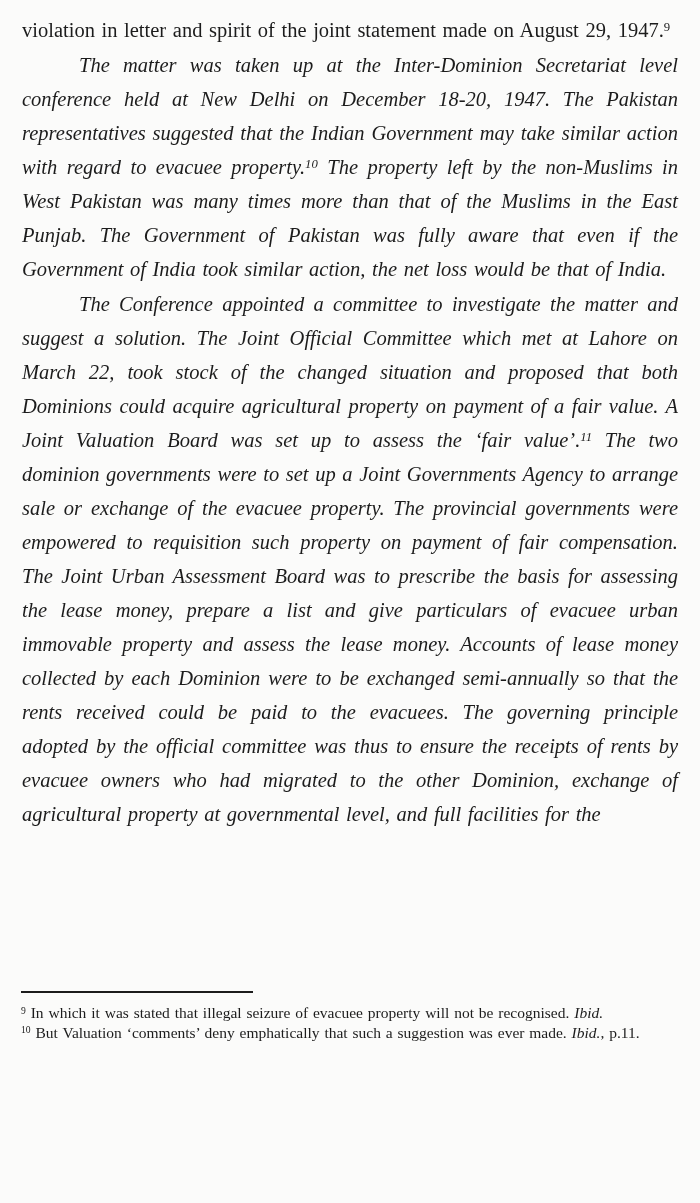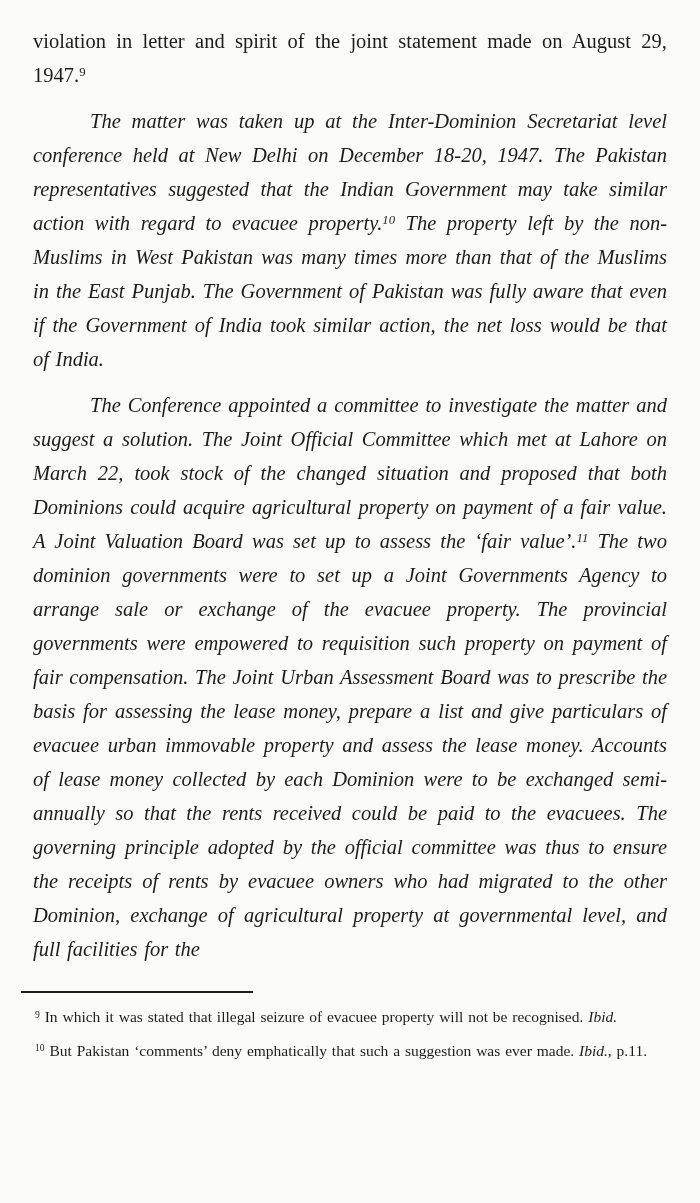--- a/index.html
+++ b/index.html
@@ -18,21 +18,21 @@
   }
   .main-text {
     position: absolute;
     top: 12px; left: 21px;
     width: 658px;
     font-size: 20.5px;
     line-height: 34px;
     text-align: justify;
     word-spacing: 1.5px;
   }
-  .main-text p { margin: 12px; }
+  .main-text p { margin: 1px; }
   .main-text p.indent { text-indent: 57px; font-style: italic; }
   sup.fn-ref {
     font-size: 0.62em;
     line-height: 0;
     vertical-align: baseline;
     position: relative;
     top: -0.45em;
   }
   .footnotes {
     position: absolute;
@@ -42,21 +42,21 @@
     line-height: 19.5px;
     text-align: justify;
     word-spacing: 1px;
   }
   .footnote-rule {
     width: 232px;
     border: none;
     border-top: 2px solid #1c1c1c;
     margin: 0 0 10px 0;
   }
-  .footnote { margin: 14px; }
+  .footnote { margin: 0; }
   .footnote em { font-style: italic; }
   .page-number {
     position: absolute;
     top: 1206px; left: 0;
     width: 700px;
     text-align: right;
     font-size: 21px;
   }
 </style>
 </head>
@@ -72,19 +72,19 @@
 
     <p class="para indent"><span>The Conference appointed a committee to investigate the matter and suggest a solution. The Joint Official Committee which met at Lahore on March 22, took stock of the changed situation and proposed that both Dominions could acquire agricultural property on payment of a fair value. A Joint Valuation Board was set up to assess the ‘fair value’.</span><sup class="fn-ref">11</sup><span> The two dominion governments were to set up a Joint Governments Agency to arrange sale or exchange of the evacuee property. The provincial governments were empowered to requisition such property on payment of fair compensation. The Joint Urban Assessment Board was to prescribe the basis for assessing the lease money, prepare a list and give particulars of evacuee urban immovable property and assess the lease money. Accounts of lease money collected by each Dominion were to be exchanged semi-annually so that the rents received could be paid to the evacuees. The governing principle adopted by the official committee was thus to ensure the receipts of rents by evacuee owners who had migrated to the other Dominion, exchange of agricultural property at governmental level, and full facilities for the</span></p>
 
   </div>
 
   <div class="footnotes">
     <hr class="footnote-rule">
 
     <p class="footnote"><sup class="fn-ref">9</sup> <span>In which it was stated that illegal seizure of evacuee property will not be recognised. </span><em>Ibid.</em></p>
 
-    <p class="footnote"><sup class="fn-ref">10</sup> <span>But Pakistan ‘comments’ deny emphatically that such a suggestion was ever made. </span><em>Ibid.</em><span>, p.11.</span></p>
+    <p class="footnote"><sup class="fn-ref">10</sup> <span>But Valuation ‘comments’ deny emphatically that such a suggestion was ever made. </span><em>Ibid.</em><span>, p.11.</span></p>
 
   </div>
 
   <div class="page-number">105</div>
 
 </div>
 
 </body></html>

